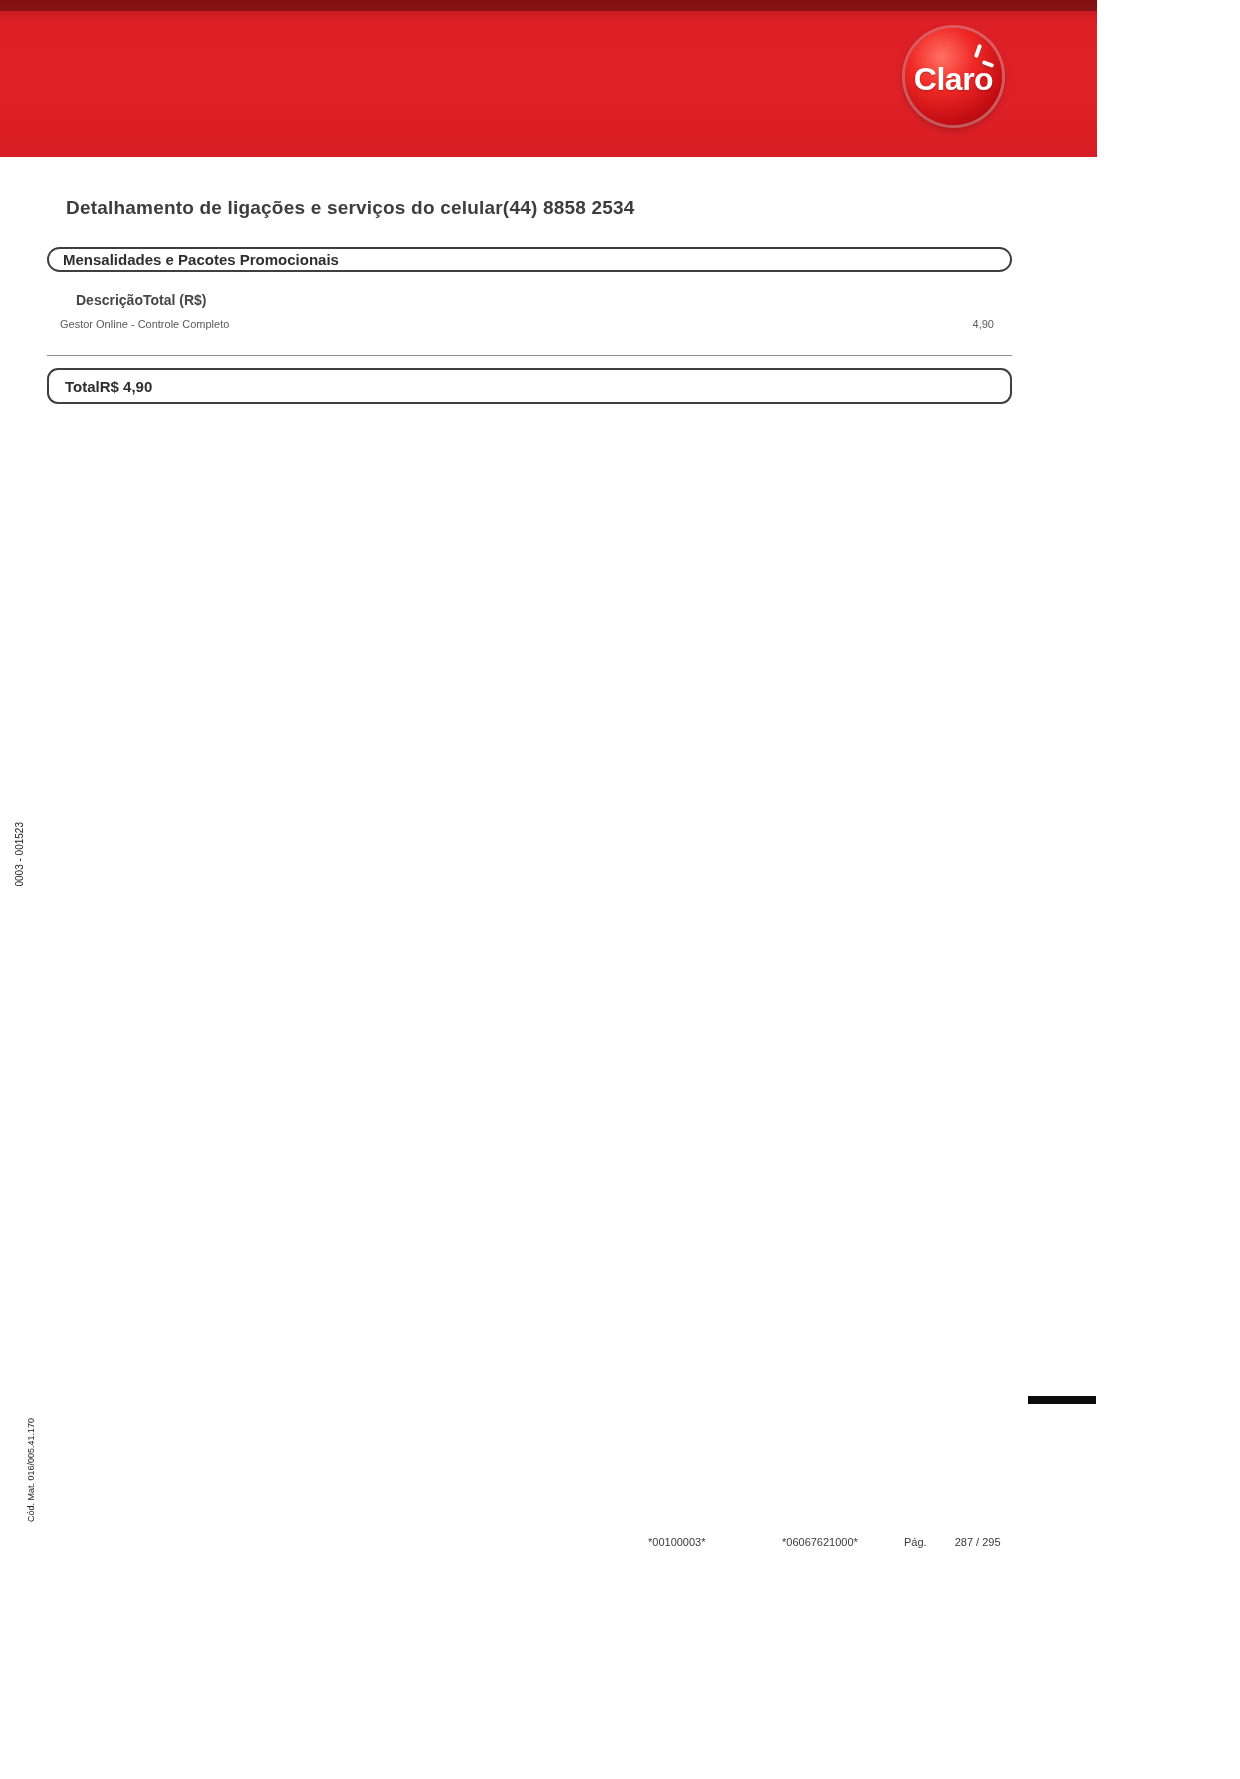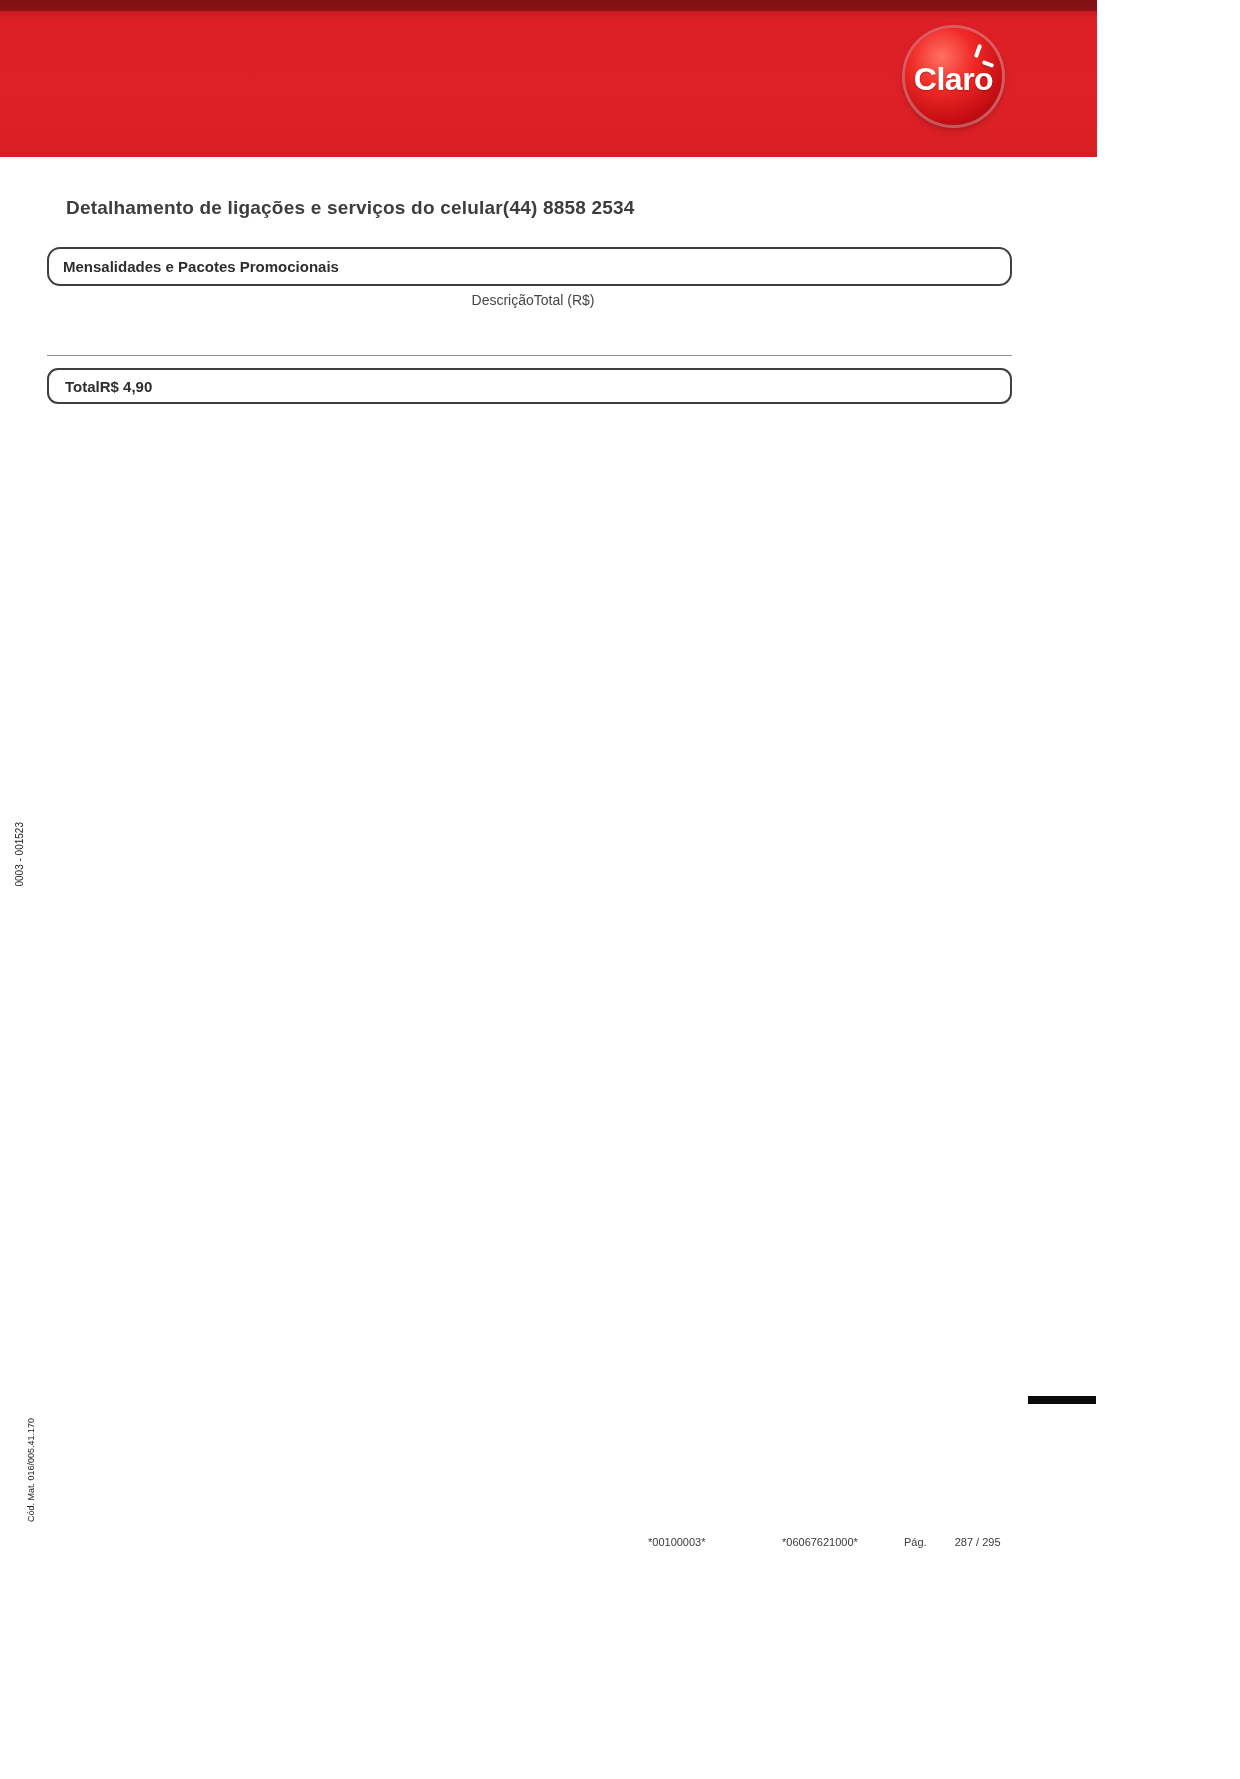--- a/index.html
+++ b/index.html
@@ -61,44 +61,45 @@
     font-size: 19px;
     font-weight: bold;
     color: #3d3d3d;
     letter-spacing: 0.2px;
   }
 
   
   .section-box {
     position: absolute;
     left: 47px; top: 247px;
-    width: 965px; height: 39px;
+    width: 965px; height: 25px;
     border: 2px solid #3f3f3f;
     border-radius: 13px;
     box-sizing: border-box;
     display: flex;
     align-items: center;
     padding-left: 14px;
     background: #ffffff;
   }
   .section-title {
     font-weight: bold;
     font-size: 15px;
     color: #2e2e2e;
   }
 
   
   .table-head {
     position: absolute;
-    left: 60px; top: 292px;
+    left: 76px; top: 292px;
     width: 946px;
     display: flex;
-    justify-content: center;
+    justify-content: flex-start;
     font-size: 14px;
     color: #464646;
+    font-weight: bold;
   }
   .table-rows {
     position: absolute;
     left: 60px; top: 316px;
     width: 934px;
   }
   .charge-row {
     display: flex;
     justify-content: space-between;
     font-size: 11px;
@@ -181,20 +182,24 @@
 <div class="section-box">
   <span class="section-title">Mensalidades e Pacotes Promocionais</span>
 </div>
 
 <div class="table-head">
   <span>Descrição</span>
   <span>Total (R$)</span>
 </div>
 
 <div class="table-rows">
+  <div class="charge-row">
+    <span>Gestor Online - Controle Completo</span>
+    <span>4,90</span>
+  </div>
 </div>
 
 <div class="rows-divider"></div>
 
 <div class="total-box">
   <span class="total-label">Total</span>
   <span class="total-value">R$ 4,90</span>
 </div>
 
 <div class="side-label side-top">0003 - 001523</div>

